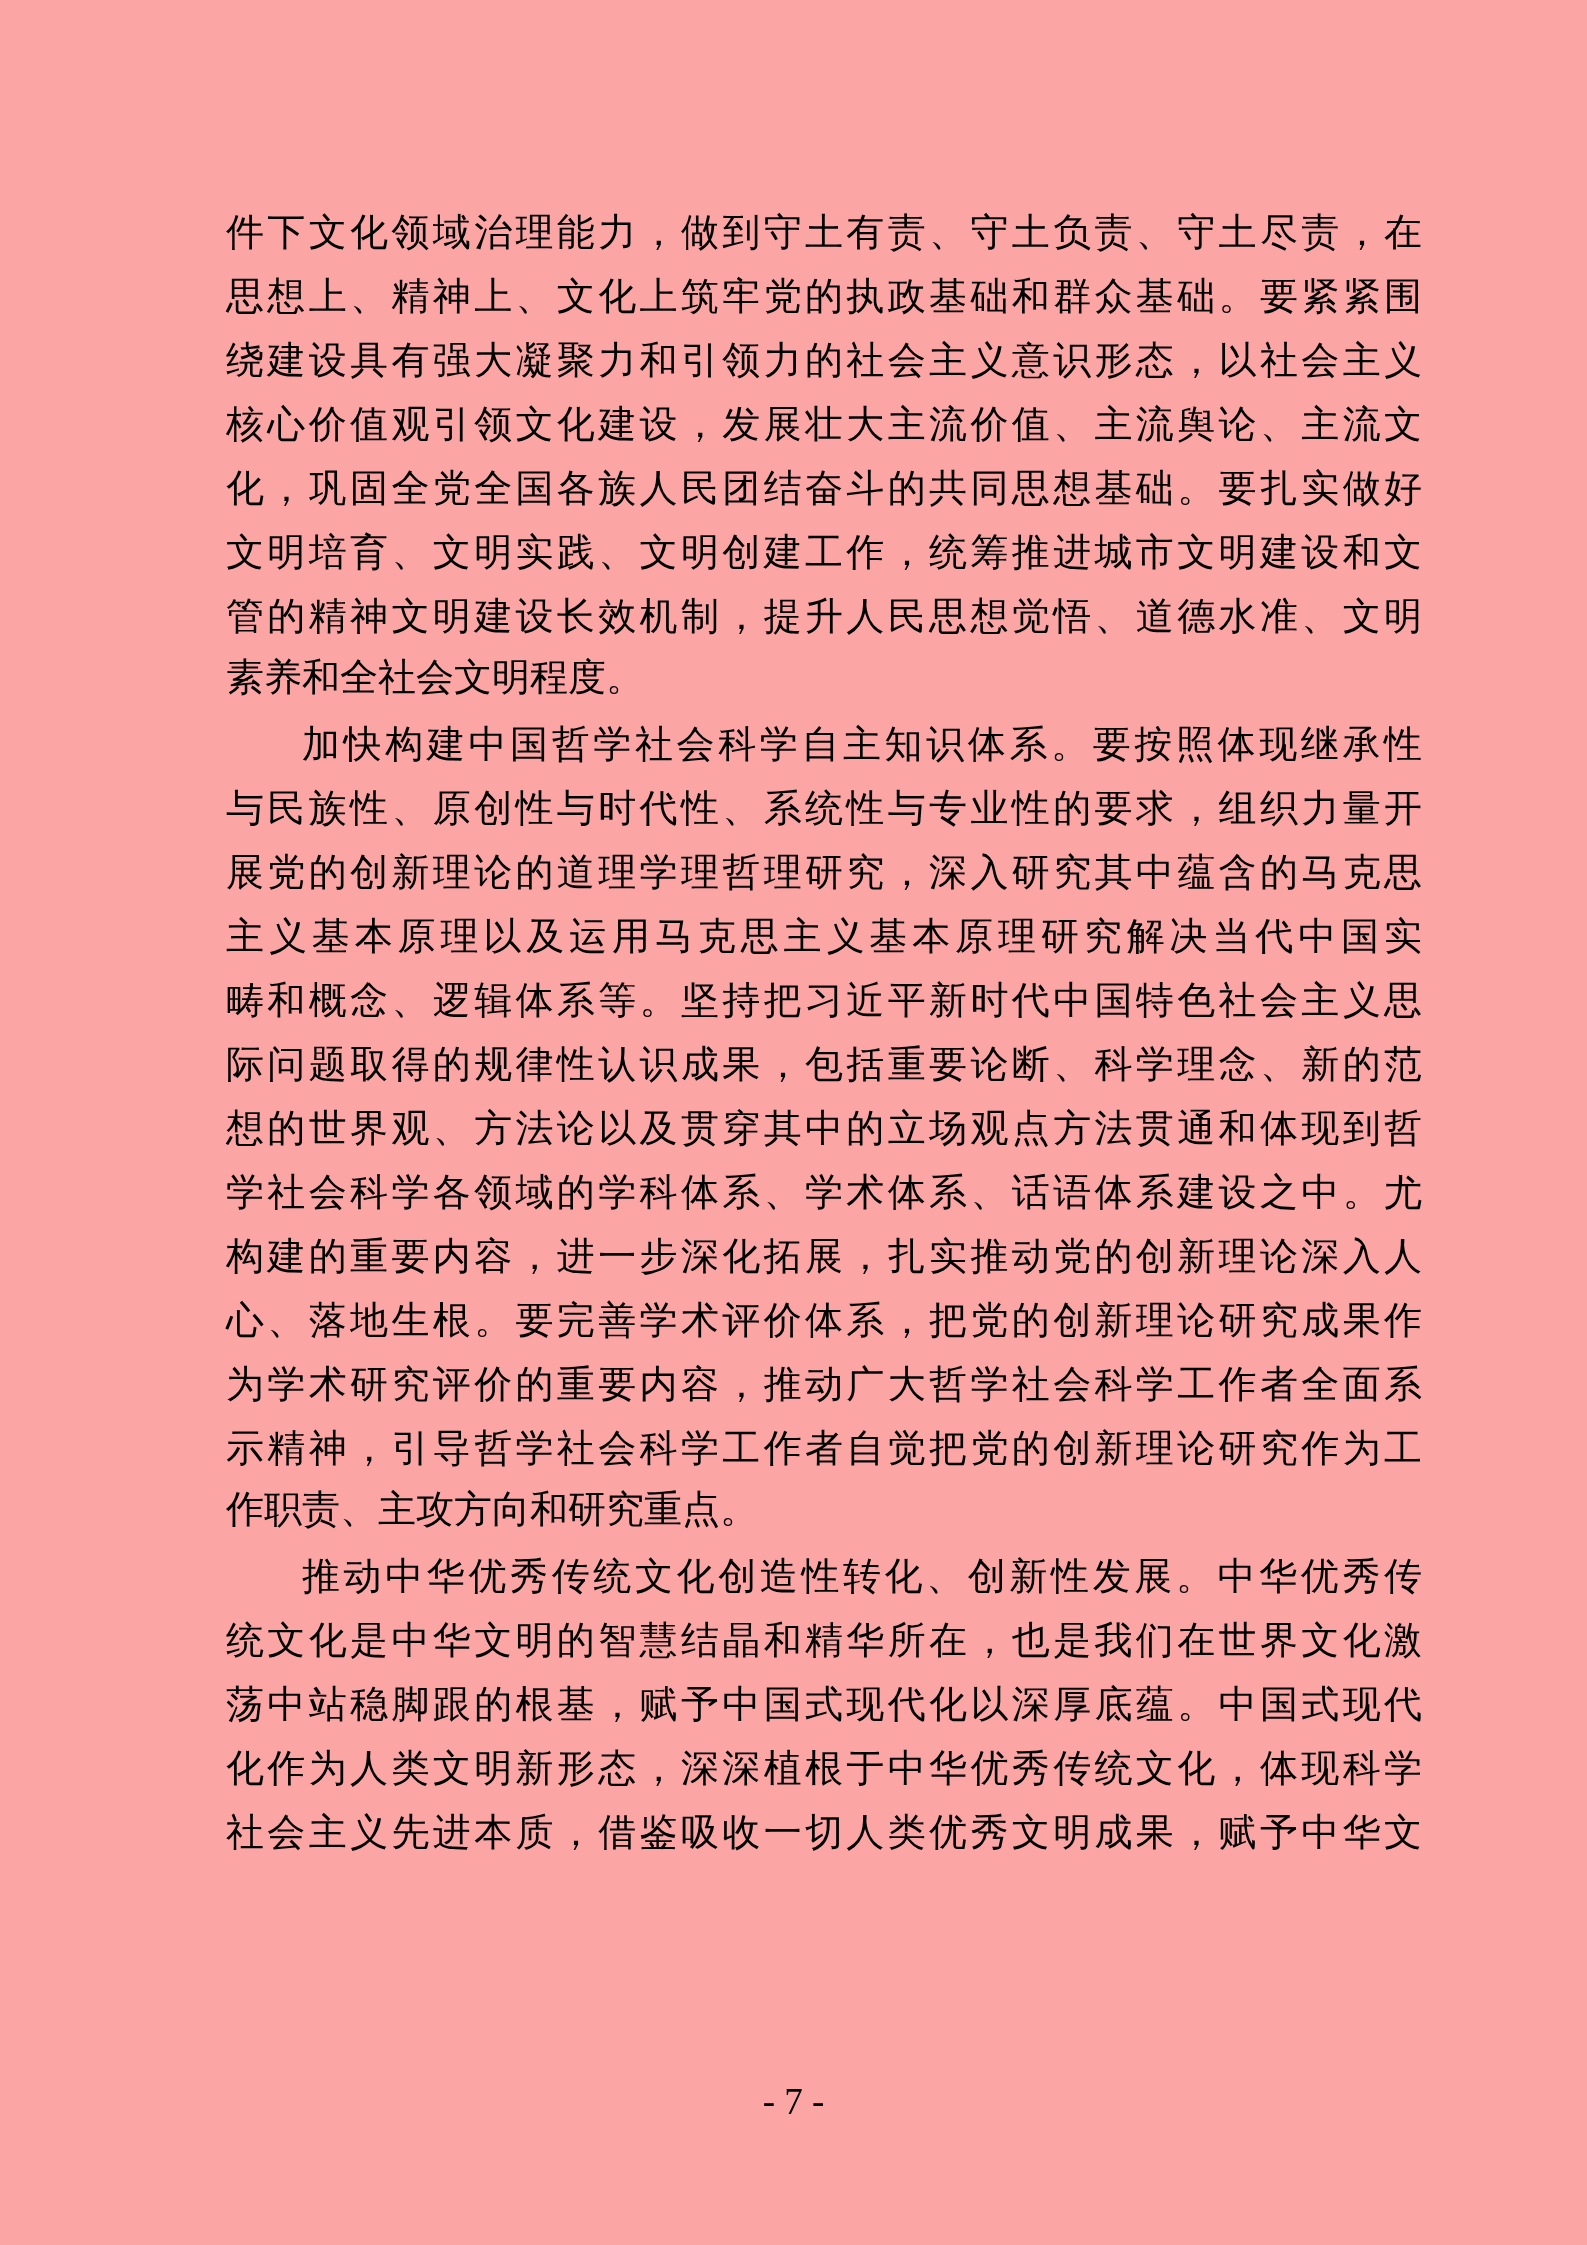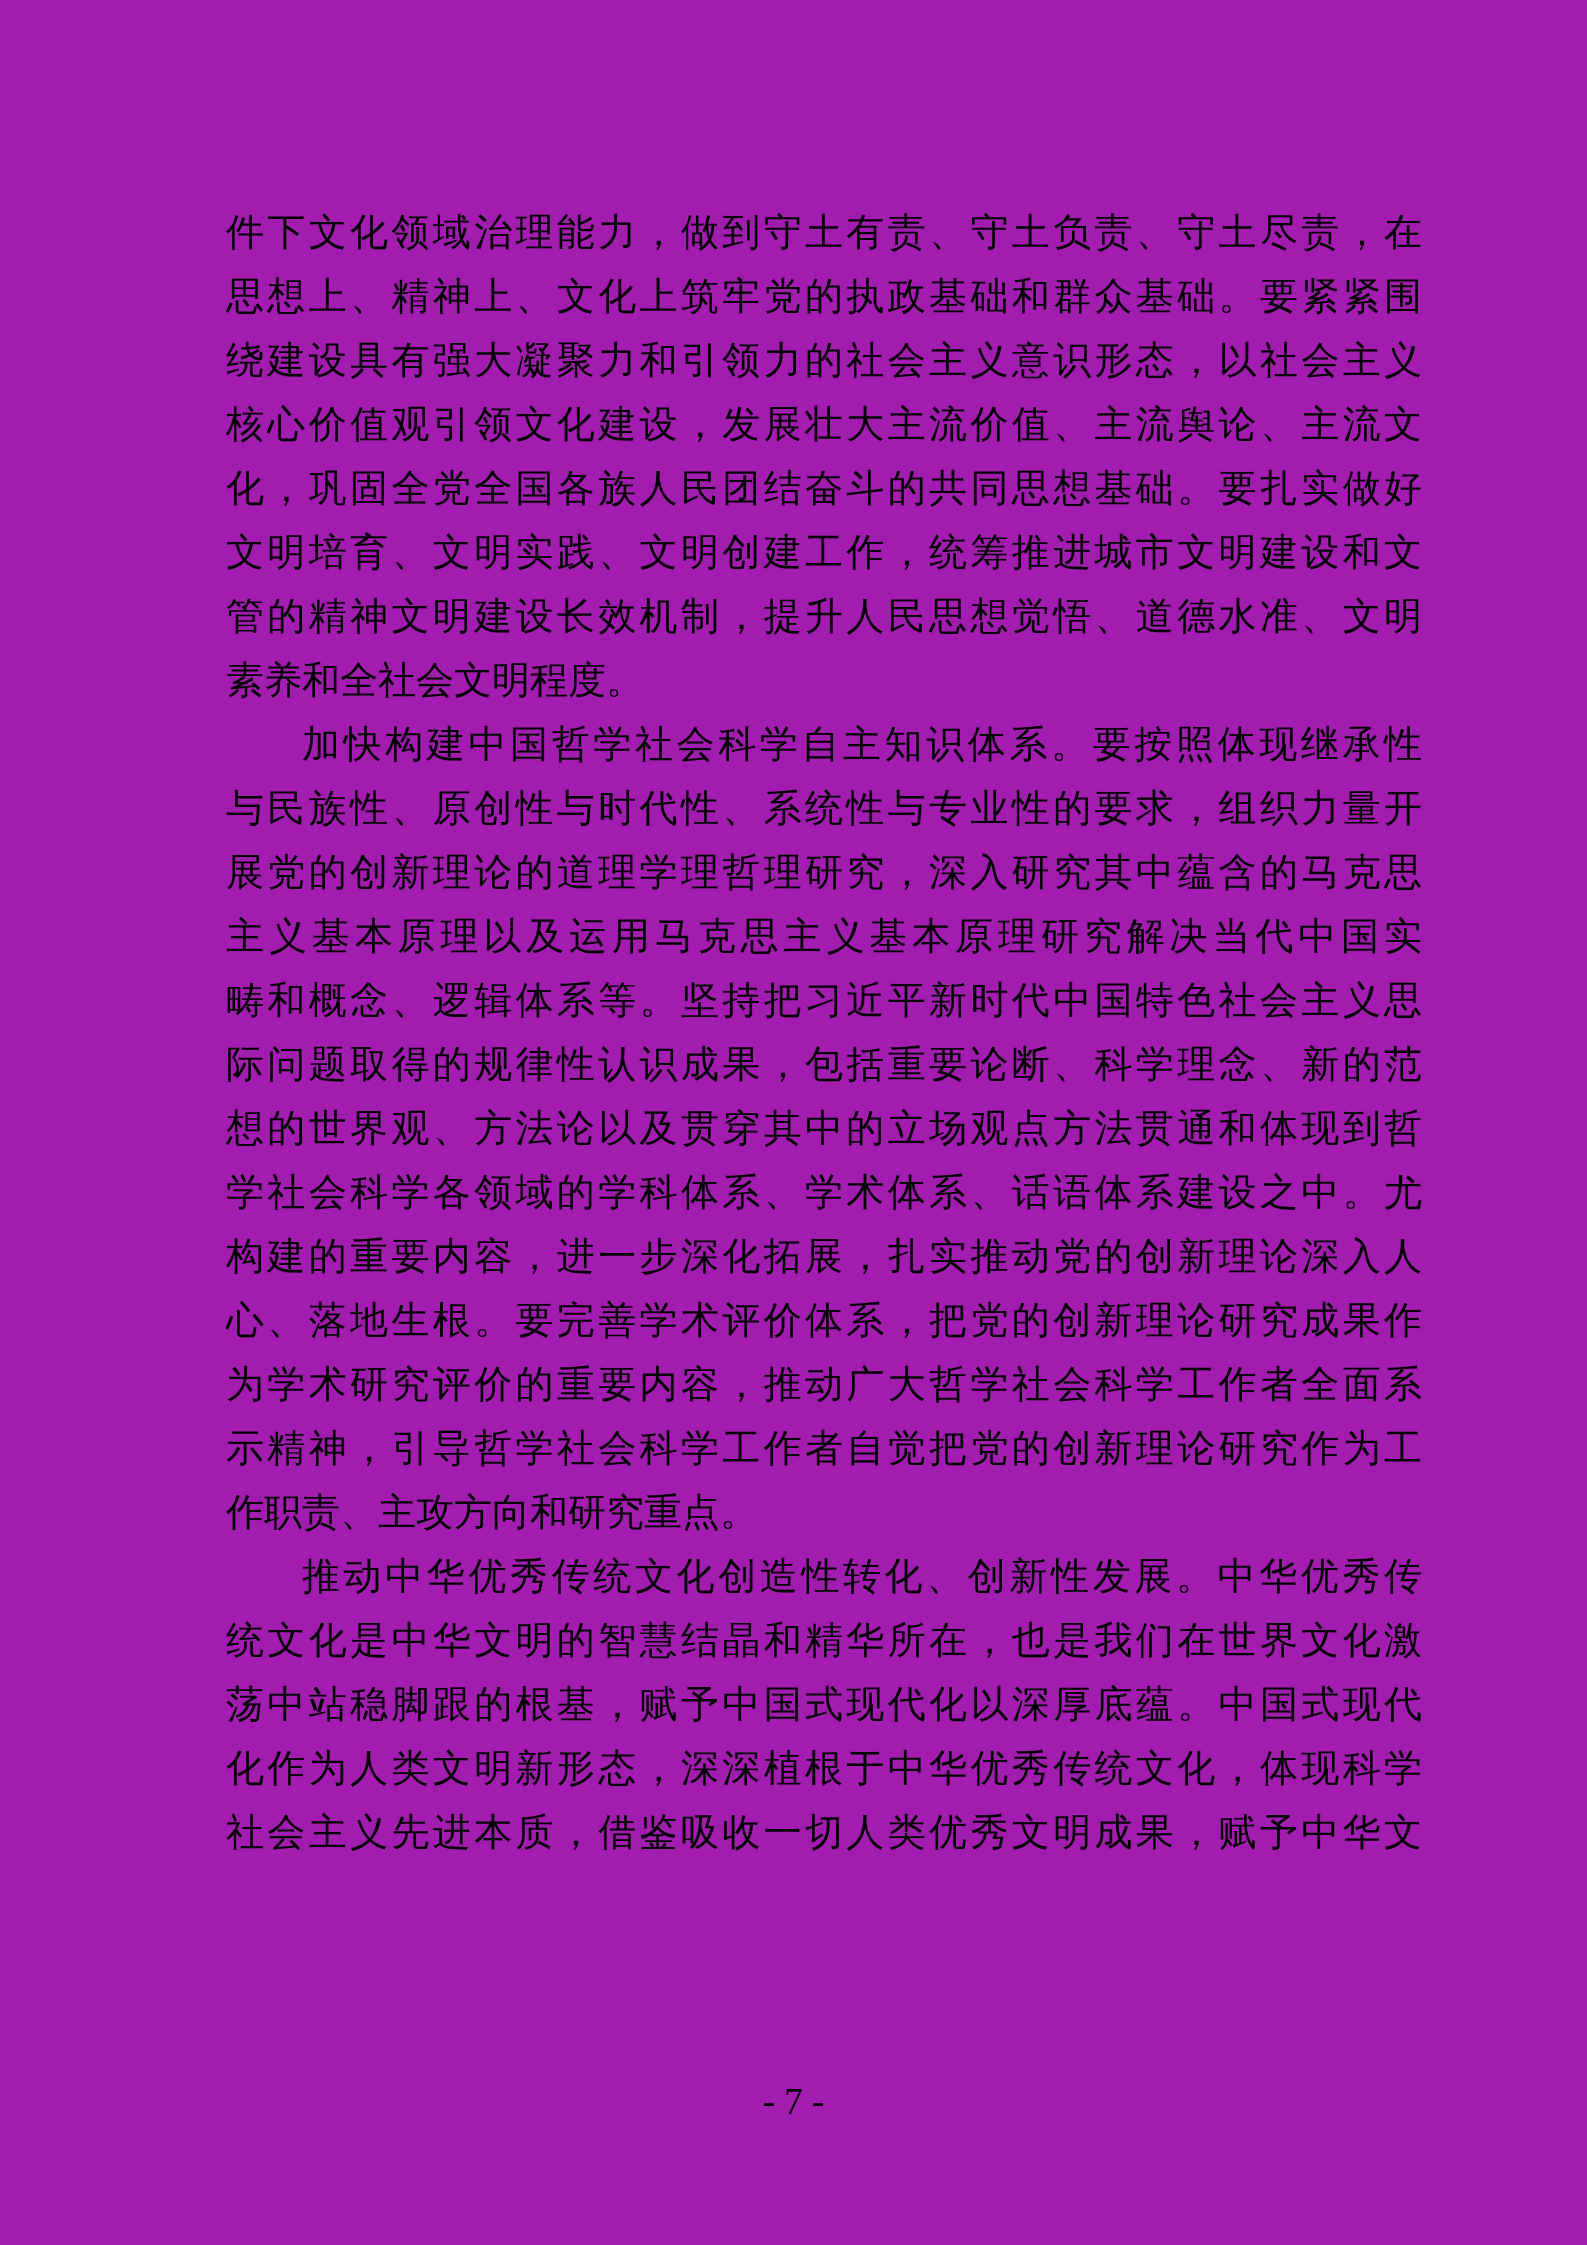--- a/index.html
+++ b/index.html
@@ -10,21 +10,21 @@
     width: 1587px;
     height: 2245px;
     background: #ffffff;
     color: #000000;
     font-family: "Liberation Serif", "DejaVu Serif", serif;
   }
   .page {
     position: relative;
     width: 1587px;
     height: 2245px;
-    background: #a21caf;
+    background: #fca5a5;
     overflow: hidden;
   }
   .text-block {
     position: absolute;
     left: 226px;
     top: 200px;
     width: 1196px;
   }
   .line {
     font-size: 38px;
@@ -36,20 +36,21 @@
     text-align-last: justify;
     text-justify: inter-character;
     white-space: normal;
   }
   .line.indent {
     padding-left: 76px; 
   }
   .line.flush-left {
     text-align: left;
     text-align-last: left;
+    font-family: Liberation Mono, monospace;
   }
   .page-number {
     position: absolute;
     left: 0;
     right: 0;
     top: 2080px;
     height: 44px;
     line-height: 44px;
     text-align: center;
     font-size: 37px;

